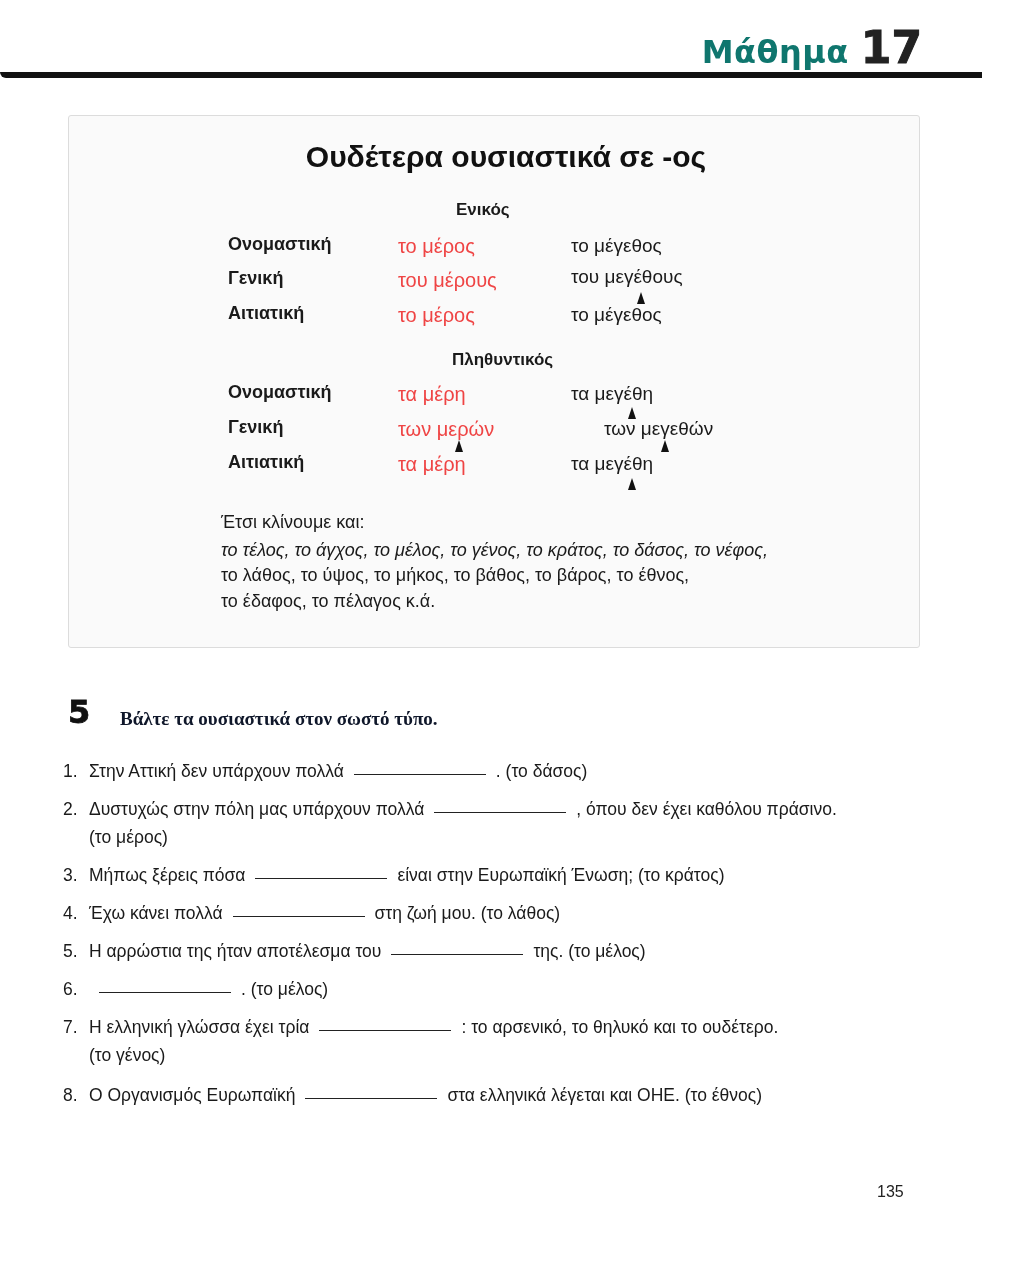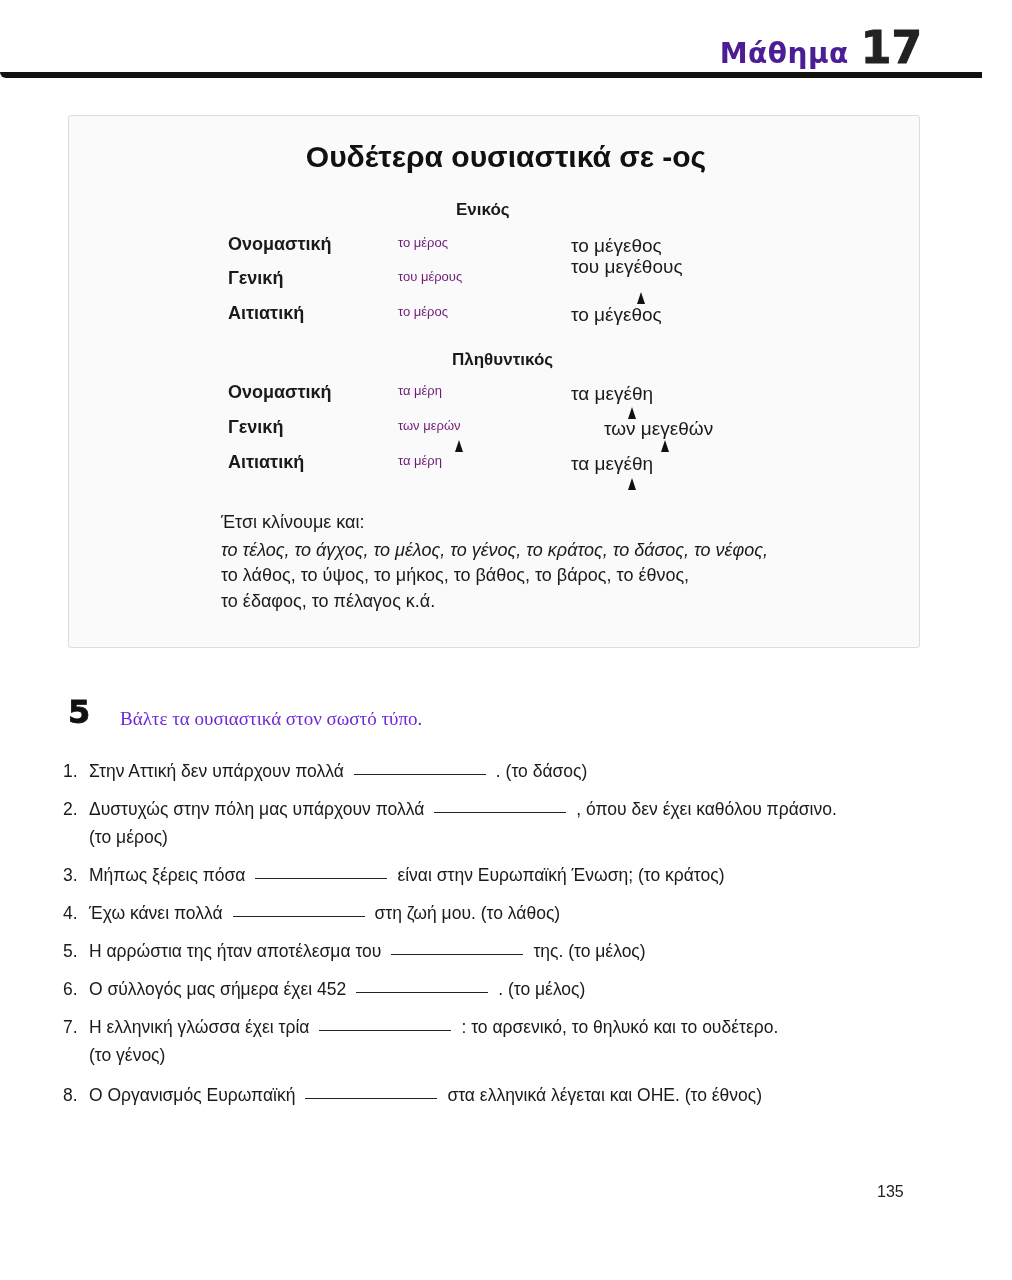--- a/index.html
+++ b/index.html
@@ -1,36 +1,36 @@
 <!DOCTYPE html>
 <html><head>
 <meta charset="utf-8">
 <style>
   * { box-sizing: border-box; margin: 0; padding: 0; }
   html, body { width: 1012px; height: 1280px; background: #ffffff; overflow: hidden; }
   body { position: relative; font-family: "Liberation Sans", sans-serif; color: #1a1a1a; }
 
   .lesson-header { position: absolute; right: 90px; top: 22px; display: flex; align-items: baseline; gap: 12px; }
-  .lesson-word { font-family: "DejaVu Sans", sans-serif; font-weight: bold; font-size: 28px; color: #4c1d95; letter-spacing: 0.5px; }
+  .lesson-word { font-family: "DejaVu Sans", sans-serif; font-weight: bold; font-size: 32px; color: #0f766e; letter-spacing: 0.5px; }
   .lesson-num { font-family: "DejaVu Sans", sans-serif; font-weight: 900; font-size: 44px; color: #222; -webkit-text-stroke: 1px #222; }
   .header-rule { position: absolute; left: 0; top: 72px; width: 982px; height: 6px; background: #111; border-radius: 0 0 0 8px; }
 
   .grammar-box { position: absolute; left: 68px; top: 115px; width: 852px; height: 533px; background: #fafafa; border: 1px solid #dcdcdc; border-radius: 3px; }
   .box-title { position: absolute; left: 0; width: 100%; top: 140px; text-align: center; font-size: 30px; font-weight: bold; color: #111; }
   .section-head { position: absolute; font-size: 17px; font-weight: bold; color: #1a1a1a; }
   .case-label { position: absolute; left: 228px; font-size: 18px; font-weight: bold; color: #1a1a1a; }
-  .form-col1 { position: absolute; left: 398px; font-size: 13px; color: #701a75; }
+  .form-col1 { position: absolute; left: 398px; font-size: 20px; color: #ef4444; }
   .form-col2 { position: absolute; left: 571px; font-size: 19px; color: #1a1a1a; }
   .stress-arrow { position: absolute; width: 0; height: 0; border-left: 4px solid transparent; border-right: 4px solid transparent; border-bottom: 12px solid #111; }
 
   .also-intro { position: absolute; left: 221px; top: 512px; font-size: 18px; color: #1a1a1a; }
   .also-line { position: absolute; left: 221px; font-size: 18px; color: #1a1a1a; }
 
   .ex-number { position: absolute; left: 68px; top: 693px; font-family: "DejaVu Sans", sans-serif; font-weight: 900; font-size: 32px; color: #111; -webkit-text-stroke: 0.8px #111; }
-  .ex-instruction { position: absolute; left: 120px; top: 708px; font-family: "Liberation Serif", serif; font-weight: normal; font-size: 19px; color: #6d28d9; }
+  .ex-instruction { position: absolute; left: 120px; top: 708px; font-family: "Liberation Serif", serif; font-weight: bold; font-size: 19px; color: #0f172a; }
 
   .ex-line { position: absolute; left: 63px; font-size: 17.5px; color: #1a1a1a; white-space: nowrap; display: flex; align-items: baseline; }
   .ex-line .num { display: inline-block; width: 26px; }
   .ex-line .blank { display: inline-block; height: 1px; border-bottom: 1.5px solid #222; margin: 0 10px; vertical-align: baseline; position: relative; top: -2px; }
   .ex-cont { position: absolute; left: 89px; font-size: 17.5px; color: #1a1a1a; }
 
   .page-number { position: absolute; left: 877px; top: 1183px; font-size: 16px; color: #222; }
 </style>
 </head>
 <body>
@@ -45,21 +45,21 @@
 <div class="box-title">Ουδέτερα ουσιαστικά σε -ος</div>
 
 <div class="section-head" style="left:456px; top:200px;">Ενικός</div>
 
 <div class="case-label" style="top:234px;">Ονομαστική</div>
 <div class="form-col1" style="top:235px;">το μέρος</div>
 <div class="form-col2" style="top:235px;">το μέγεθος</div>
 
 <div class="case-label" style="top:268px;">Γενική</div>
 <div class="form-col1" style="top:269px;">του μέρους</div>
-<div class="form-col2" style="top:256px;">του μεγέθους</div>
+<div class="form-col2" style="top:266px;">του μεγέθους</div>
 <div class="stress-arrow" style="left:637px; top:292px;"></div>
 
 <div class="case-label" style="top:303px;">Αιτιατική</div>
 <div class="form-col1" style="top:304px;">το μέρος</div>
 <div class="form-col2" style="top:304px;">το μέγεθος</div>
 
 <div class="section-head" style="left:452px; top:350px;">Πληθυντικός</div>
 
 <div class="case-label" style="top:382px;">Ονομαστική</div>
 <div class="form-col1" style="top:383px;">τα μέρη</div>
@@ -116,21 +116,20 @@
 
 <div class="ex-line" style="top:941px;">
   <span class="num">5.</span>
   <span>Η αρρώστια της ήταν αποτέλεσμα του</span>
   <span class="blank" style="width:132px;"></span>
   <span>της.  (το μέλος)</span>
 </div>
 
 <div class="ex-line" style="top:979px;">
   <span class="num">6.</span>
-  <span>Ο σύλλογός μας σήμερα έχει 452</span>
   <span class="blank" style="width:132px;"></span>
   <span>.  (το μέλος)</span>
 </div>
 
 <div class="ex-line" style="top:1017px;">
   <span class="num">7.</span>
   <span>Η ελληνική γλώσσα έχει τρία</span>
   <span class="blank" style="width:132px;"></span>
   <span>: το αρσενικό, το θηλυκό και το ουδέτερο.</span>
 </div>

